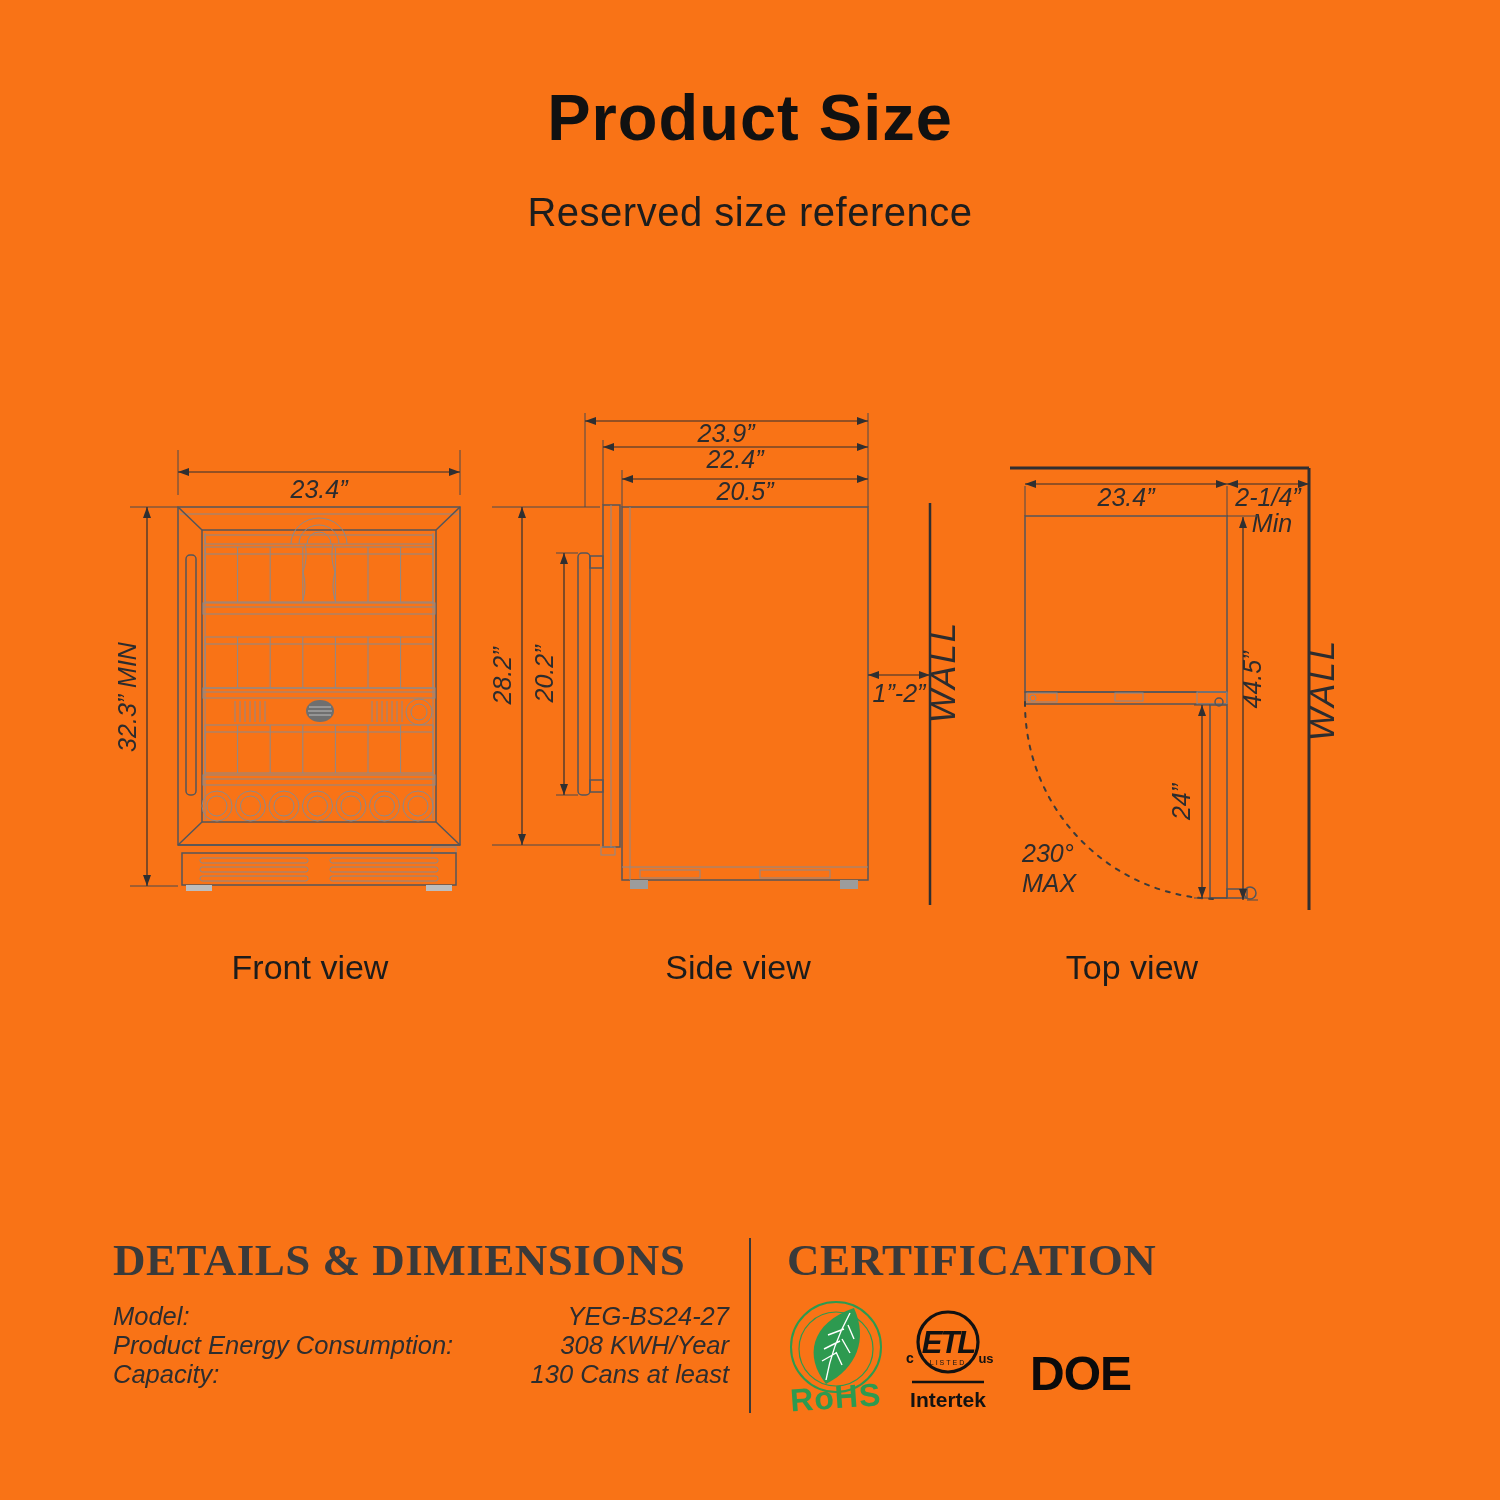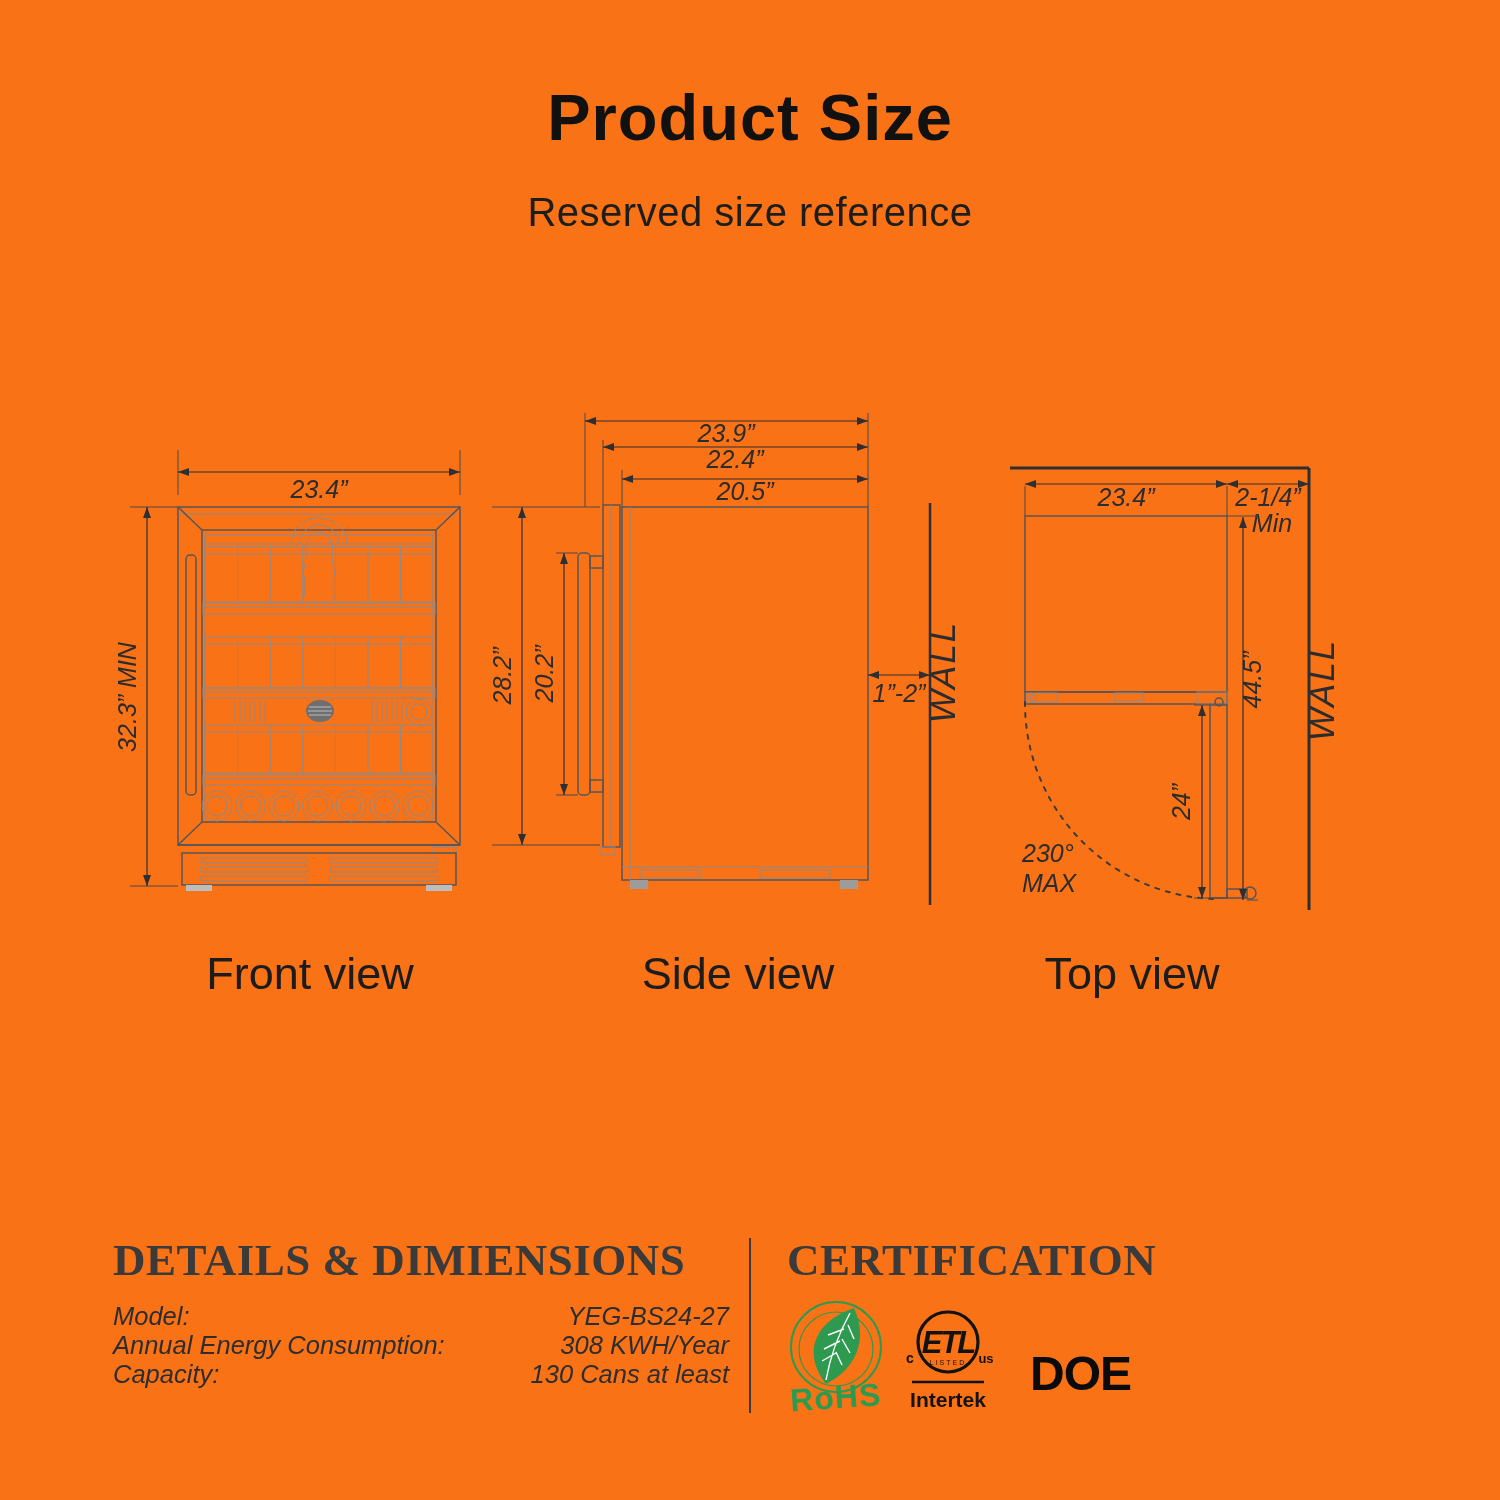--- a/index.html
+++ b/index.html
@@ -10,21 +10,21 @@
   .abs{position:absolute;}
   .page-title{
     top:80px;left:0;width:1500px;text-align:center;
     font-size:65px;font-weight:bold;color:#111;letter-spacing:1px;
   }
   .page-subtitle{
     top:190px;left:0;width:1500px;text-align:center;
     font-size:40px;color:#1d1d1d;letter-spacing:0.5px;
   }
   .view-label{
-    top:948px;width:260px;text-align:center;font-size:45px;color:#1c1c1c;
+    top:948px;width:260px;text-align:center;font-size:34px;color:#1c1c1c;
   }
   svg text{font-family:"Liberation Sans",sans-serif;}
   .dimtxt{font-style:italic;font-size:25px;fill:#2c2c2e;}
   .walltxt{font-style:italic;font-size:35px;fill:#2c2c2e;letter-spacing:2px;}
   .outline{stroke:#55565a;stroke-width:1.5;fill:none;}
   .detail{stroke:#8a8a8d;stroke-width:1;fill:none;}
   .dimline{stroke:#2f2f31;stroke-width:1.2;fill:none;}
   .extline{stroke:#4a4a4c;stroke-width:1;fill:none;}
   .section-heading{
     font-size:45px;font-weight:bold;color:#3a3a3a;letter-spacing:0.5px;font-family:Liberation Serif, serif;
@@ -252,21 +252,21 @@
   <div class="abs section-heading" style="left:113px;top:1234px;">DETAILS &amp; DIMIENSIONS</div>
   <div class="abs divider" style="left:749px;top:1238px;height:175px;"></div>
   <div class="abs section-heading" style="left:787px;top:1234px;">CERTIFICATION</div>
 
   <div class="abs spec-rows" style="left:113px;top:1302px;">
     <div class="spec-row">
       <span class="lbl">Model:</span>
       <span class="val">YEG-BS24-27</span>
     </div>
     <div class="spec-row">
-      <span class="lbl">Annual Energy Consumption:</span>
+      <span class="lbl">Product Energy Consumption:</span>
       <span class="val">308 KWH/Year</span>
     </div>
     <div class="spec-row">
       <span class="lbl">Capacity:</span>
       <span class="val">130 Cans at least</span>
     </div>
   </div>
 
   <svg class="abs" style="left:780px;top:1295px;" width="380" height="130" viewBox="0 0 380 130">
 

